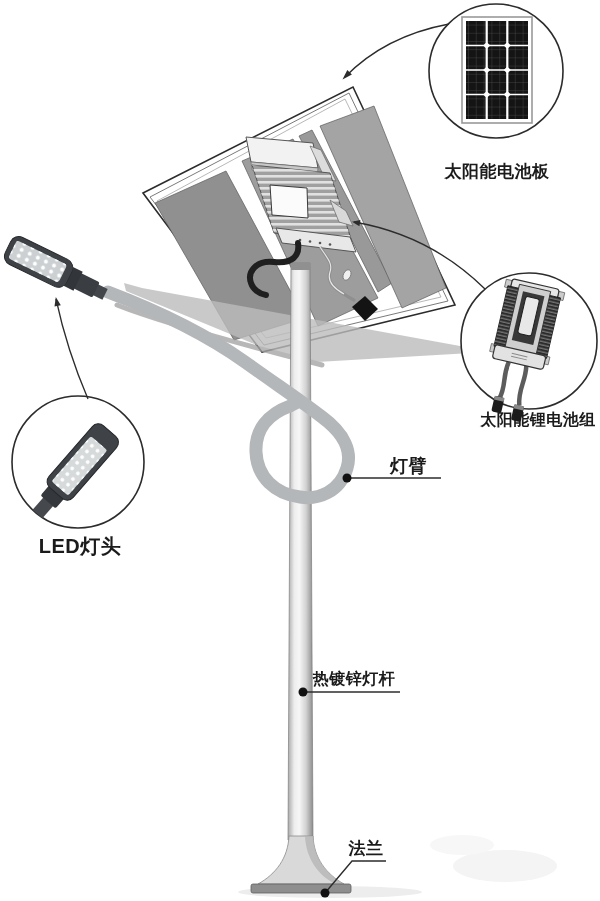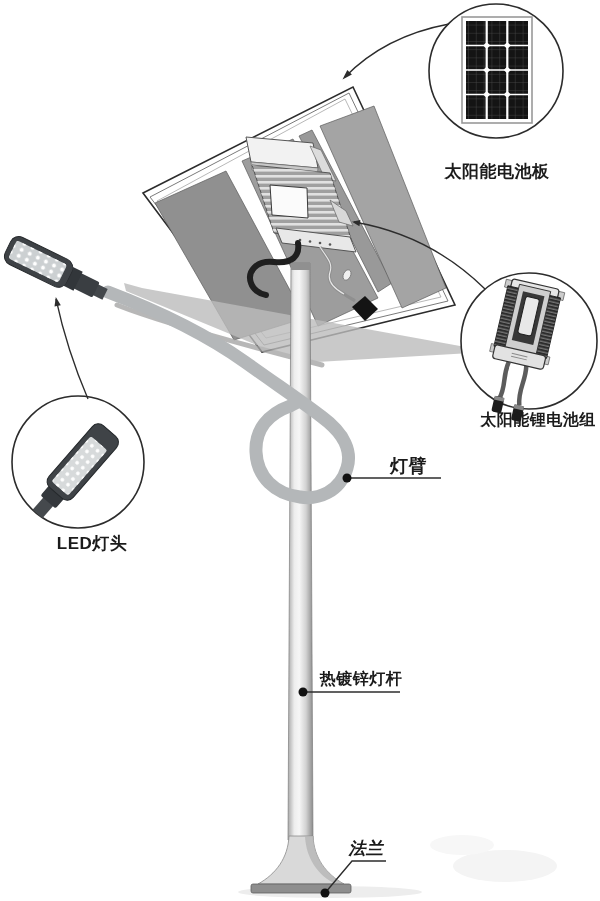--- a/index.html
+++ b/index.html
@@ -3,24 +3,24 @@
 <meta charset="utf-8">
 <style>
   html,body{margin:0;padding:0;background:#fff;}
   .stage{position:relative;width:600px;height:901px;background:#fff;overflow:hidden;
          font-family:"Liberation Sans", sans-serif;}
   .art{position:absolute;left:0;top:0;}
   .lbl{position:absolute;color:#1b1b1b;font-weight:bold;text-align:center;
        letter-spacing:0.5px;line-height:1.1;white-space:nowrap;}
   .lbl-solar{left:417px;top:139px;width:160px;font-size:17px;margin-top:24px;}
   .lbl-batt{left:458px;top:411px;width:160px;font-size:16px;}
-  .lbl-led{left:22px;top:535px;width:140px;font-size:17px;}
+  .lbl-led{left:10px;top:535px;width:140px;font-size:20px;}
   .lbl-arm{left:363px;top:457px;width:64px;font-size:18px;text-align:right;}
-  .lbl-pole{left:311px;top:670px;width:100px;font-size:16px;}
-  .lbl-flange{left:336px;top:840px;width:60px;font-size:17px;font-style:italic;}
+  .lbl-pole{left:304px;top:670px;width:100px;font-size:16px;}
+  .lbl-flange{left:336px;top:840px;width:60px;font-size:17px;}
 </style>
 </head>
 <body>
 
 <div class="stage">
 
 <svg class="art" width="600" height="901" viewBox="0 0 600 901">
   <defs>
     <linearGradient id="pg" x1="0%" y1="0%" x2="100%" y2="0%">
       <stop offset="0%" stop-color="#a9a9a9"></stop>

